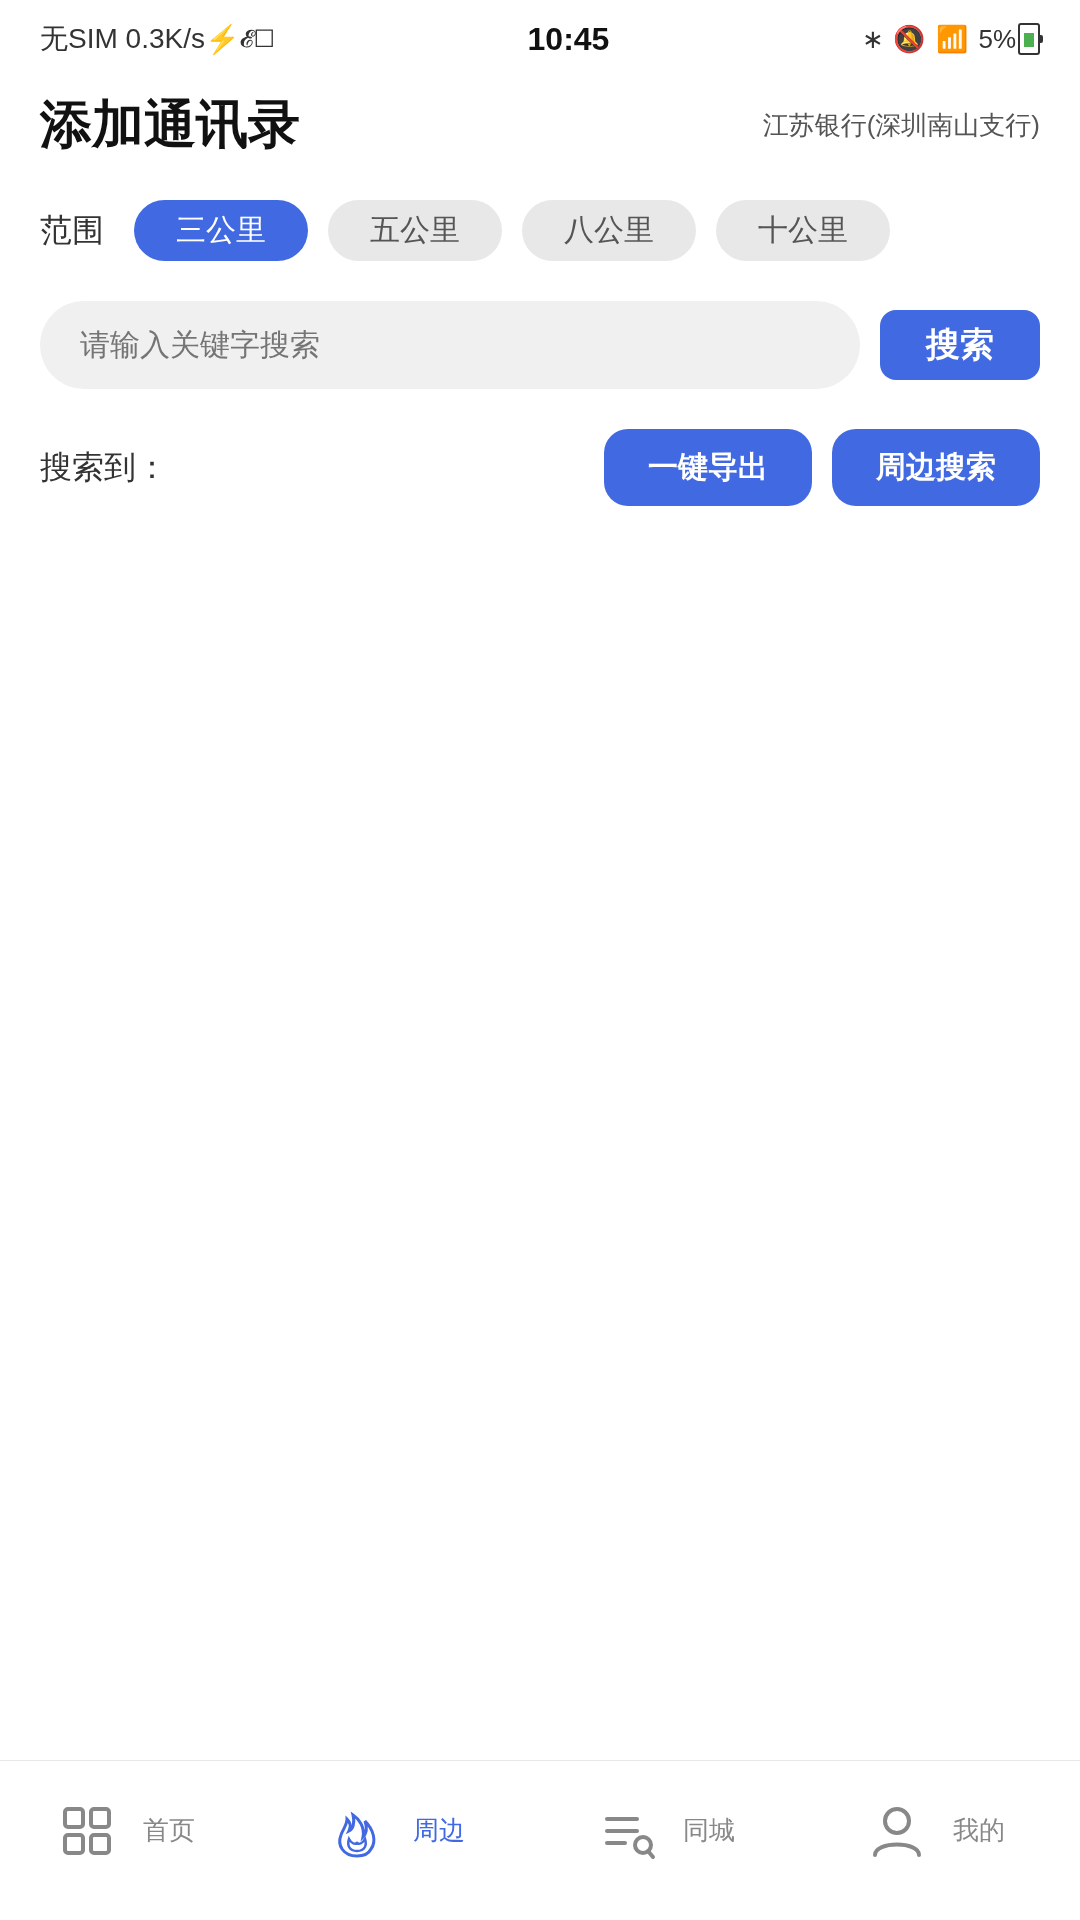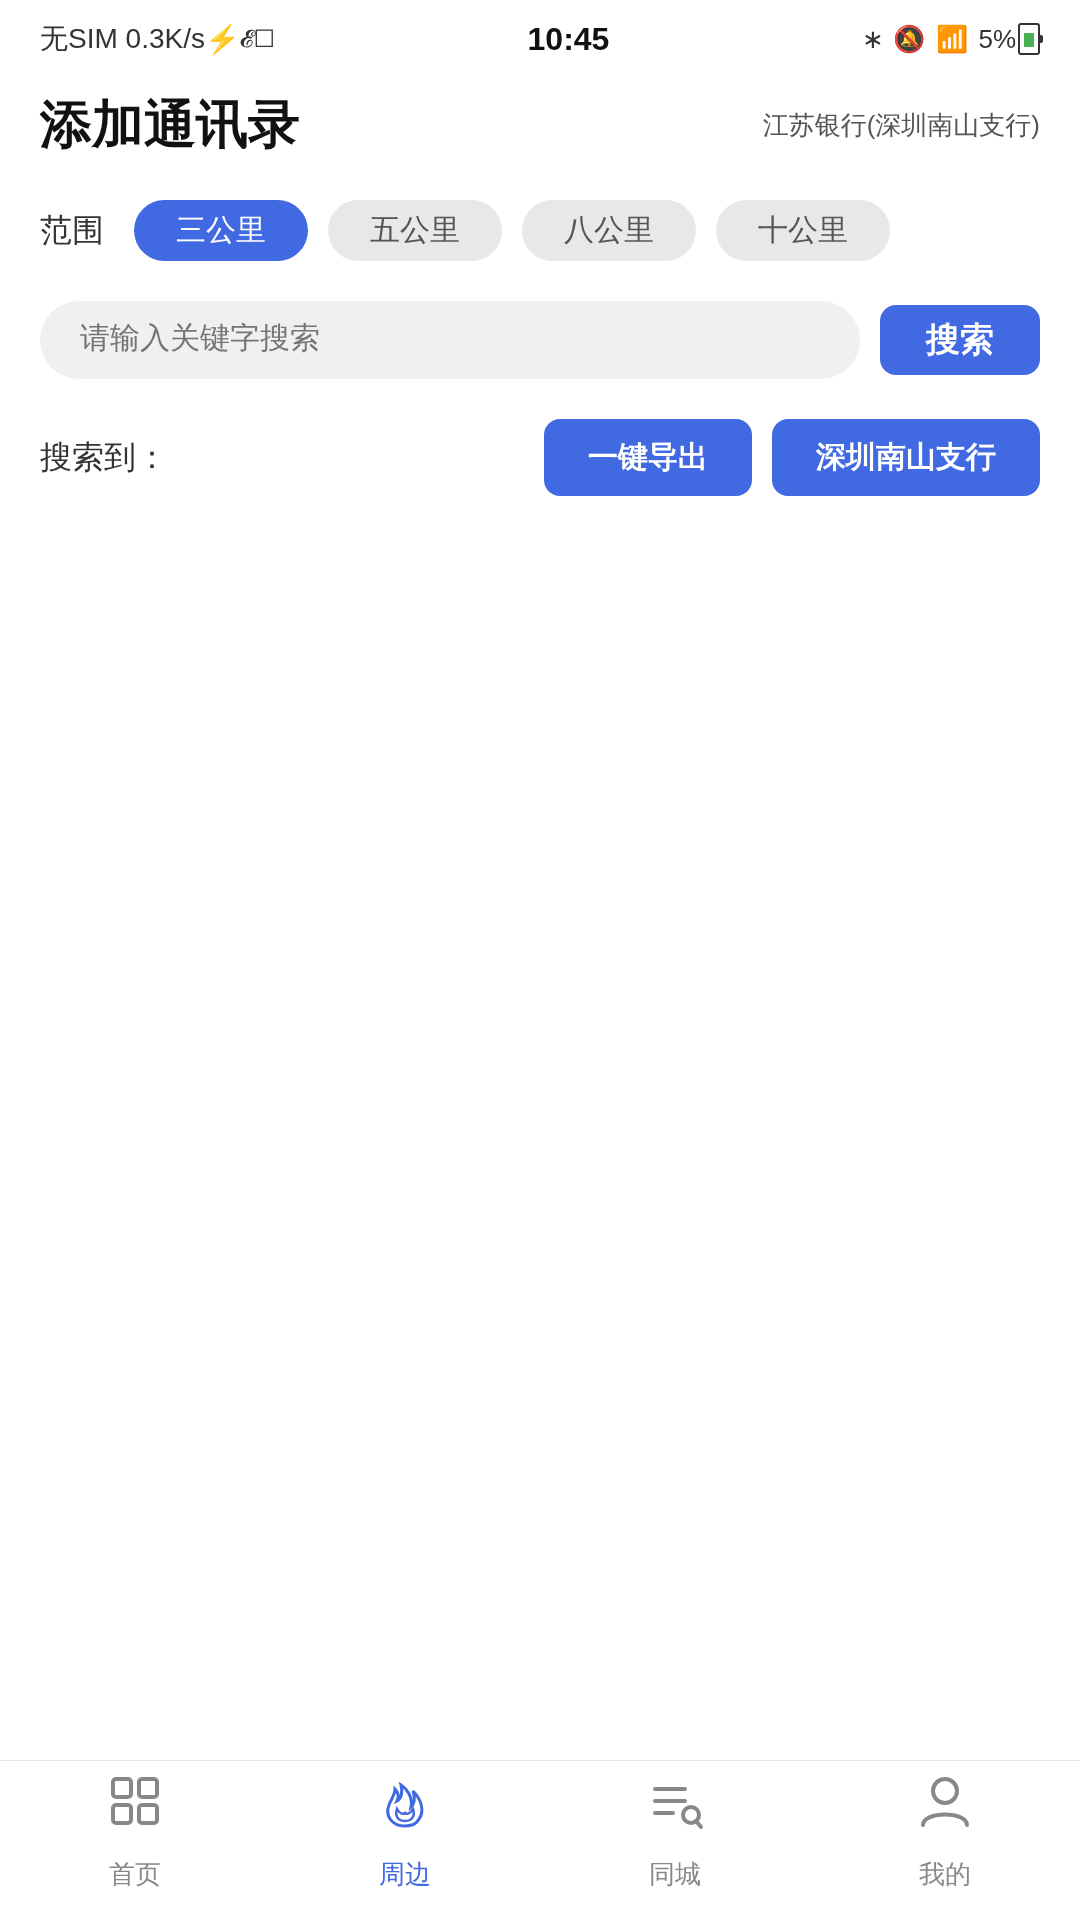--- a/index.html
+++ b/index.html
@@ -94,28 +94,28 @@
 
     
     .search-section {
       display: flex;
       align-items: center;
       padding: 20px 40px;
       gap: 20px;
     }
     .search-input {
       flex: 1;
-      height: 78px;
+      height: 88px;
       border-radius: 50px;
       border: none;
       background: #f0f0f0;
       padding: 0 40px;
       font-size: 30px;
       color: #999;
-      font-family: Liberation Mono, monospace;
+      font-family: Liberation Serif, serif;
       outline: none;
     }
     .search-btn {
       width: 160px;
       height: 70px;
       border-radius: 16px;
       border: none;
       background: #4169e1;
       color: #fff;
       font-size: 34px;
@@ -134,21 +134,21 @@
     .results-label {
       font-size: 32px;
       color: #333;
     }
     .results-actions {
       display: flex;
       gap: 20px;
     }
     .action-btn {
       padding: 18px 44px;
-      border-radius: 16px;
+      border-radius: 24px;
       border: none;
       background: #4169e1;
       color: #fff;
       font-size: 30px;
       font-weight: 600;
       cursor: pointer;
       font-family: inherit;
     }
 
     
@@ -166,21 +166,21 @@
       height: 160px;
       background: #fff;
       border-top: 1px solid #e8e8e8;
       display: flex;
       justify-content: space-around;
       align-items: center;
       padding-bottom: 20px;
     }
     .nav-item {
       display: flex;
-      flex-direction: column;
+      flex-direction: row;
       align-items: center;
       gap: 24px;
       cursor: pointer;
       min-width: 160px;
     }
     .nav-icon {
       width: 64px;
       height: 64px;
       display: flex;
       align-items: center;
@@ -247,21 +247,21 @@
 
 <div class="search-section">
   <input class="search-input" type="text" placeholder="请输入关键字搜索" style="">
   <button class="search-btn">搜索</button>
 </div>
 
 <div class="results-section">
   <span class="results-label">搜索到：</span>
   <div class="results-actions">
     <button class="action-btn">一键导出</button>
-    <button class="action-btn">深圳南山支行</button>
+    <button class="action-btn">周边搜索</button>
   </div>
 </div>
 
 <div class="content-area"></div>
 
 <div class="bottom-nav">
 
   <div class="nav-item">
     <div class="nav-icon">
       <svg class="nav-svg" viewBox="0 0 60 60" fill="none" xmlns="http://www.w3.org/2000/svg">

